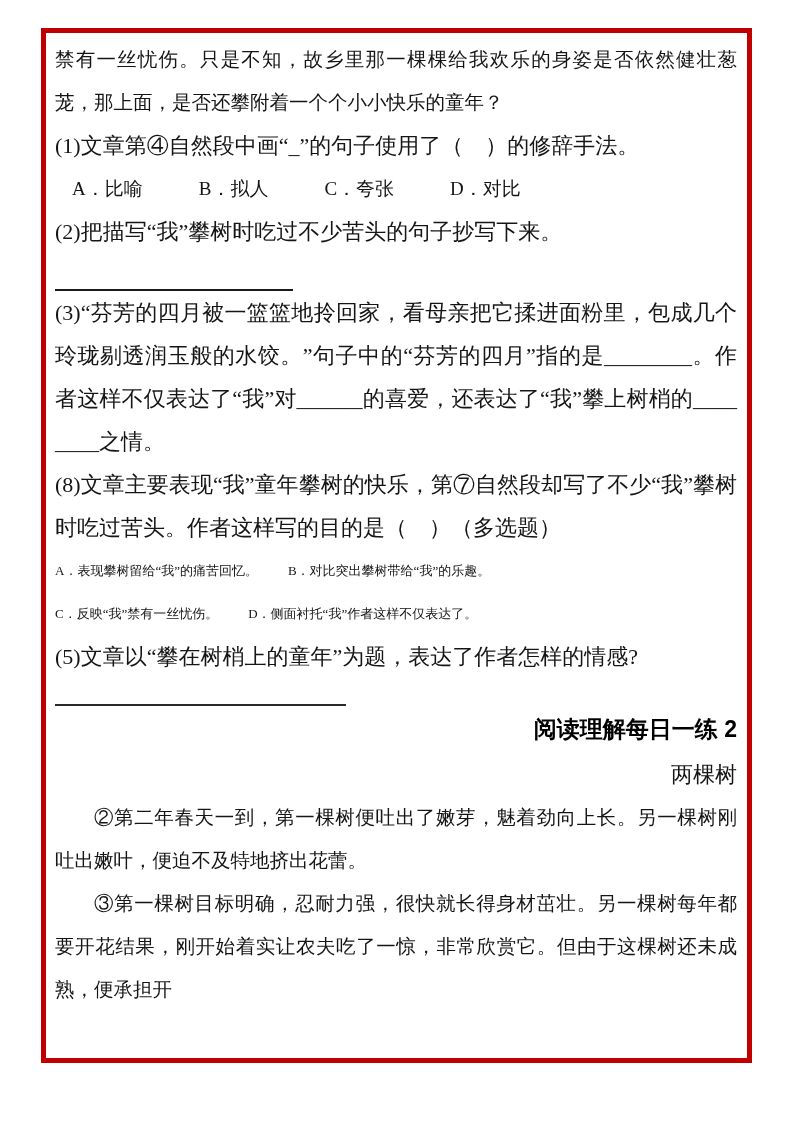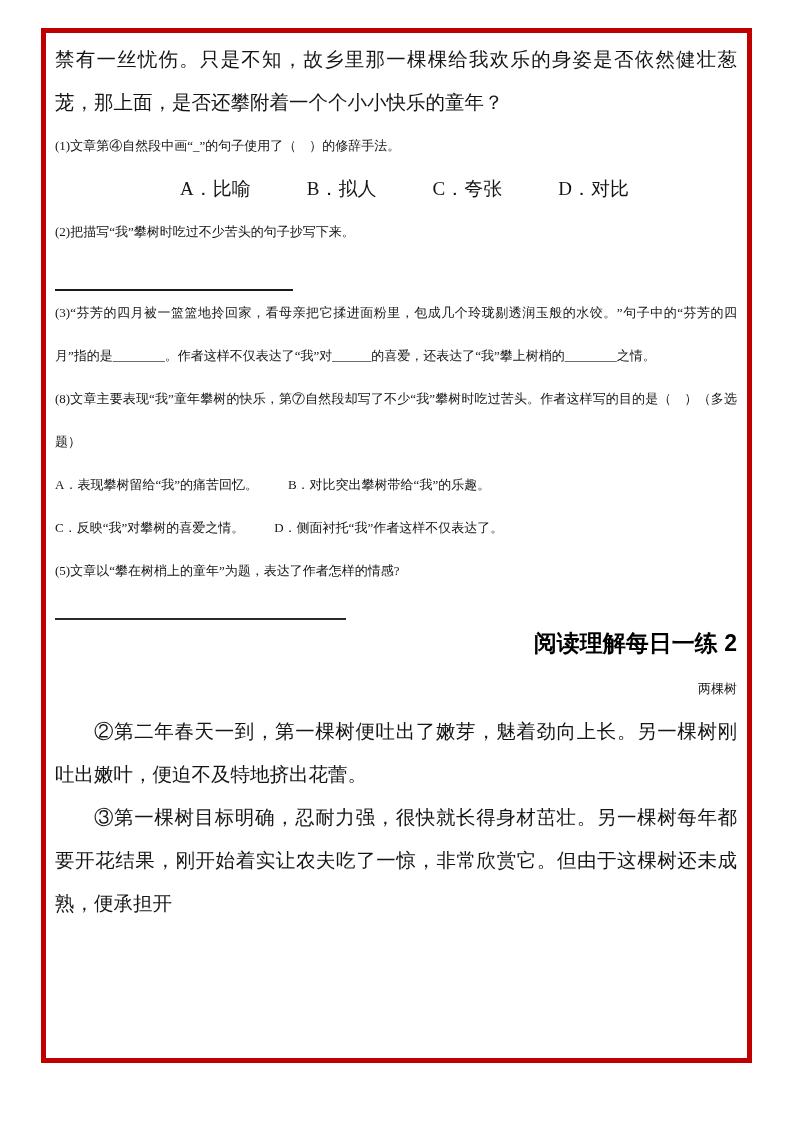--- a/index.html
+++ b/index.html
@@ -22,35 +22,34 @@
     top: 28px;
     width: 711px;
     height: 1035px;
     box-sizing: border-box;
     border: 5px solid #c00000;
     padding: 5px 10px 0 9px;
     overflow: hidden;
   }
   p {
     margin: 0;
-    font-size: 13px;
+    font-size: 22px;
     line-height: 43px;
     color: #151515;
     text-align: justify;
     text-justify: inter-ideograph;
     word-break: break-all;
   }
   .opts-row {
     display: flex;
     gap: 56px;
     padding-left: 17px;
     font-size: 19px;
     line-height: 43px;
     color: #151515;
-    justify-content: center;
   }
   .opts-2col {
     display: flex;
     gap: 30px;
     font-size: 13px;
     line-height: 43px;
     color: #151515;
   }
   .blank-line {
     width: 238px;
@@ -105,21 +104,21 @@
 
     <p>(3)“芬芳的四月被一篮篮地拎回家，看母亲把它揉进面粉里，包成几个玲珑剔透润玉般的水饺。”句子中的“芬芳的四月”指的是________。作者这样不仅表达了“我”对______的喜爱，还表达了“我”攀上树梢的________之情。</p>
 
     <p>(8)文章主要表现“我”童年攀树的快乐，第⑦自然段却写了不少“我”攀树时吃过苦头。作者这样写的目的是（　）（多选题）</p>
 
     <div class="opts-2col">
       <span>A．表现攀树留给“我”的痛苦回忆。</span>
       <span>B．对比突出攀树带给“我”的乐趣。</span>
     </div>
     <div class="opts-2col">
-      <span>C．反映“我”对攀树的喜爱之情。</span>
+      <span>C．反映“我”禁有一丝忧伤。</span>
       <span>D．侧面衬托“我”作者这样不仅表达了。</span>
     </div>
 
     <p>(5)文章以“攀在树梢上的童年”为题，表达了作者怎样的情感?</p>
 
     <div class="divider-line"></div>
 
     <h2 class="heading">阅读理解每日一练 2</h2>
 
     <p class="passage-title">两棵树</p>

